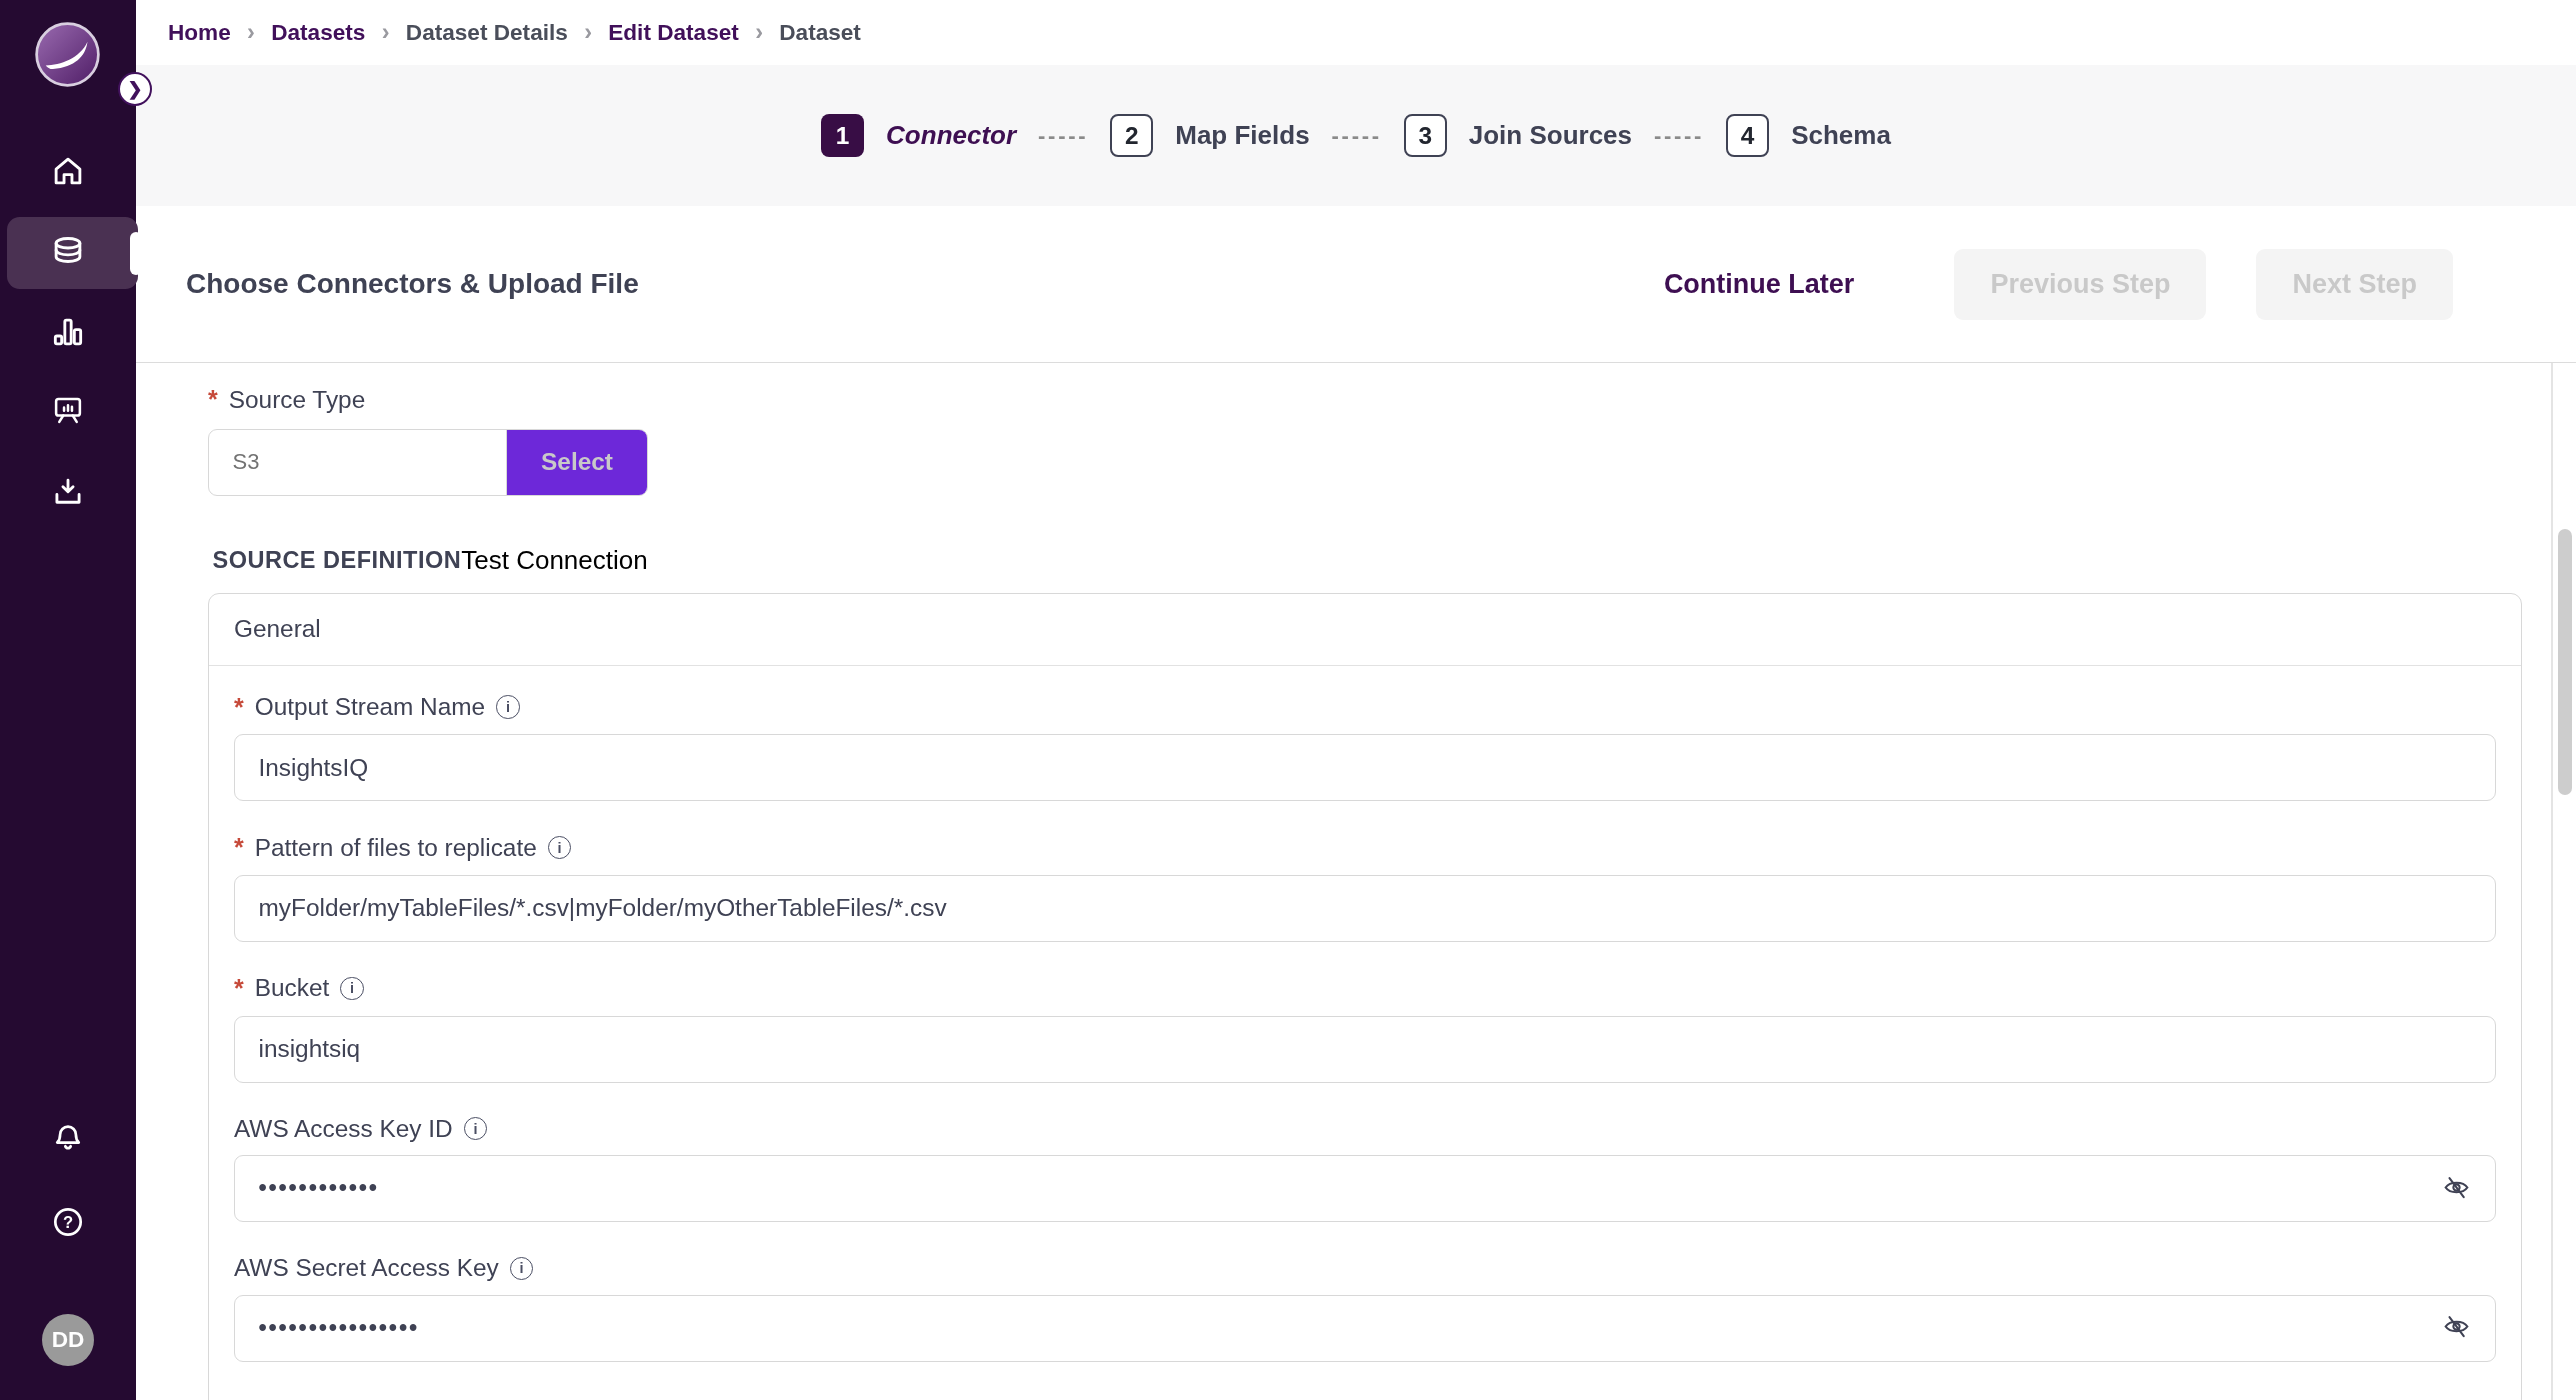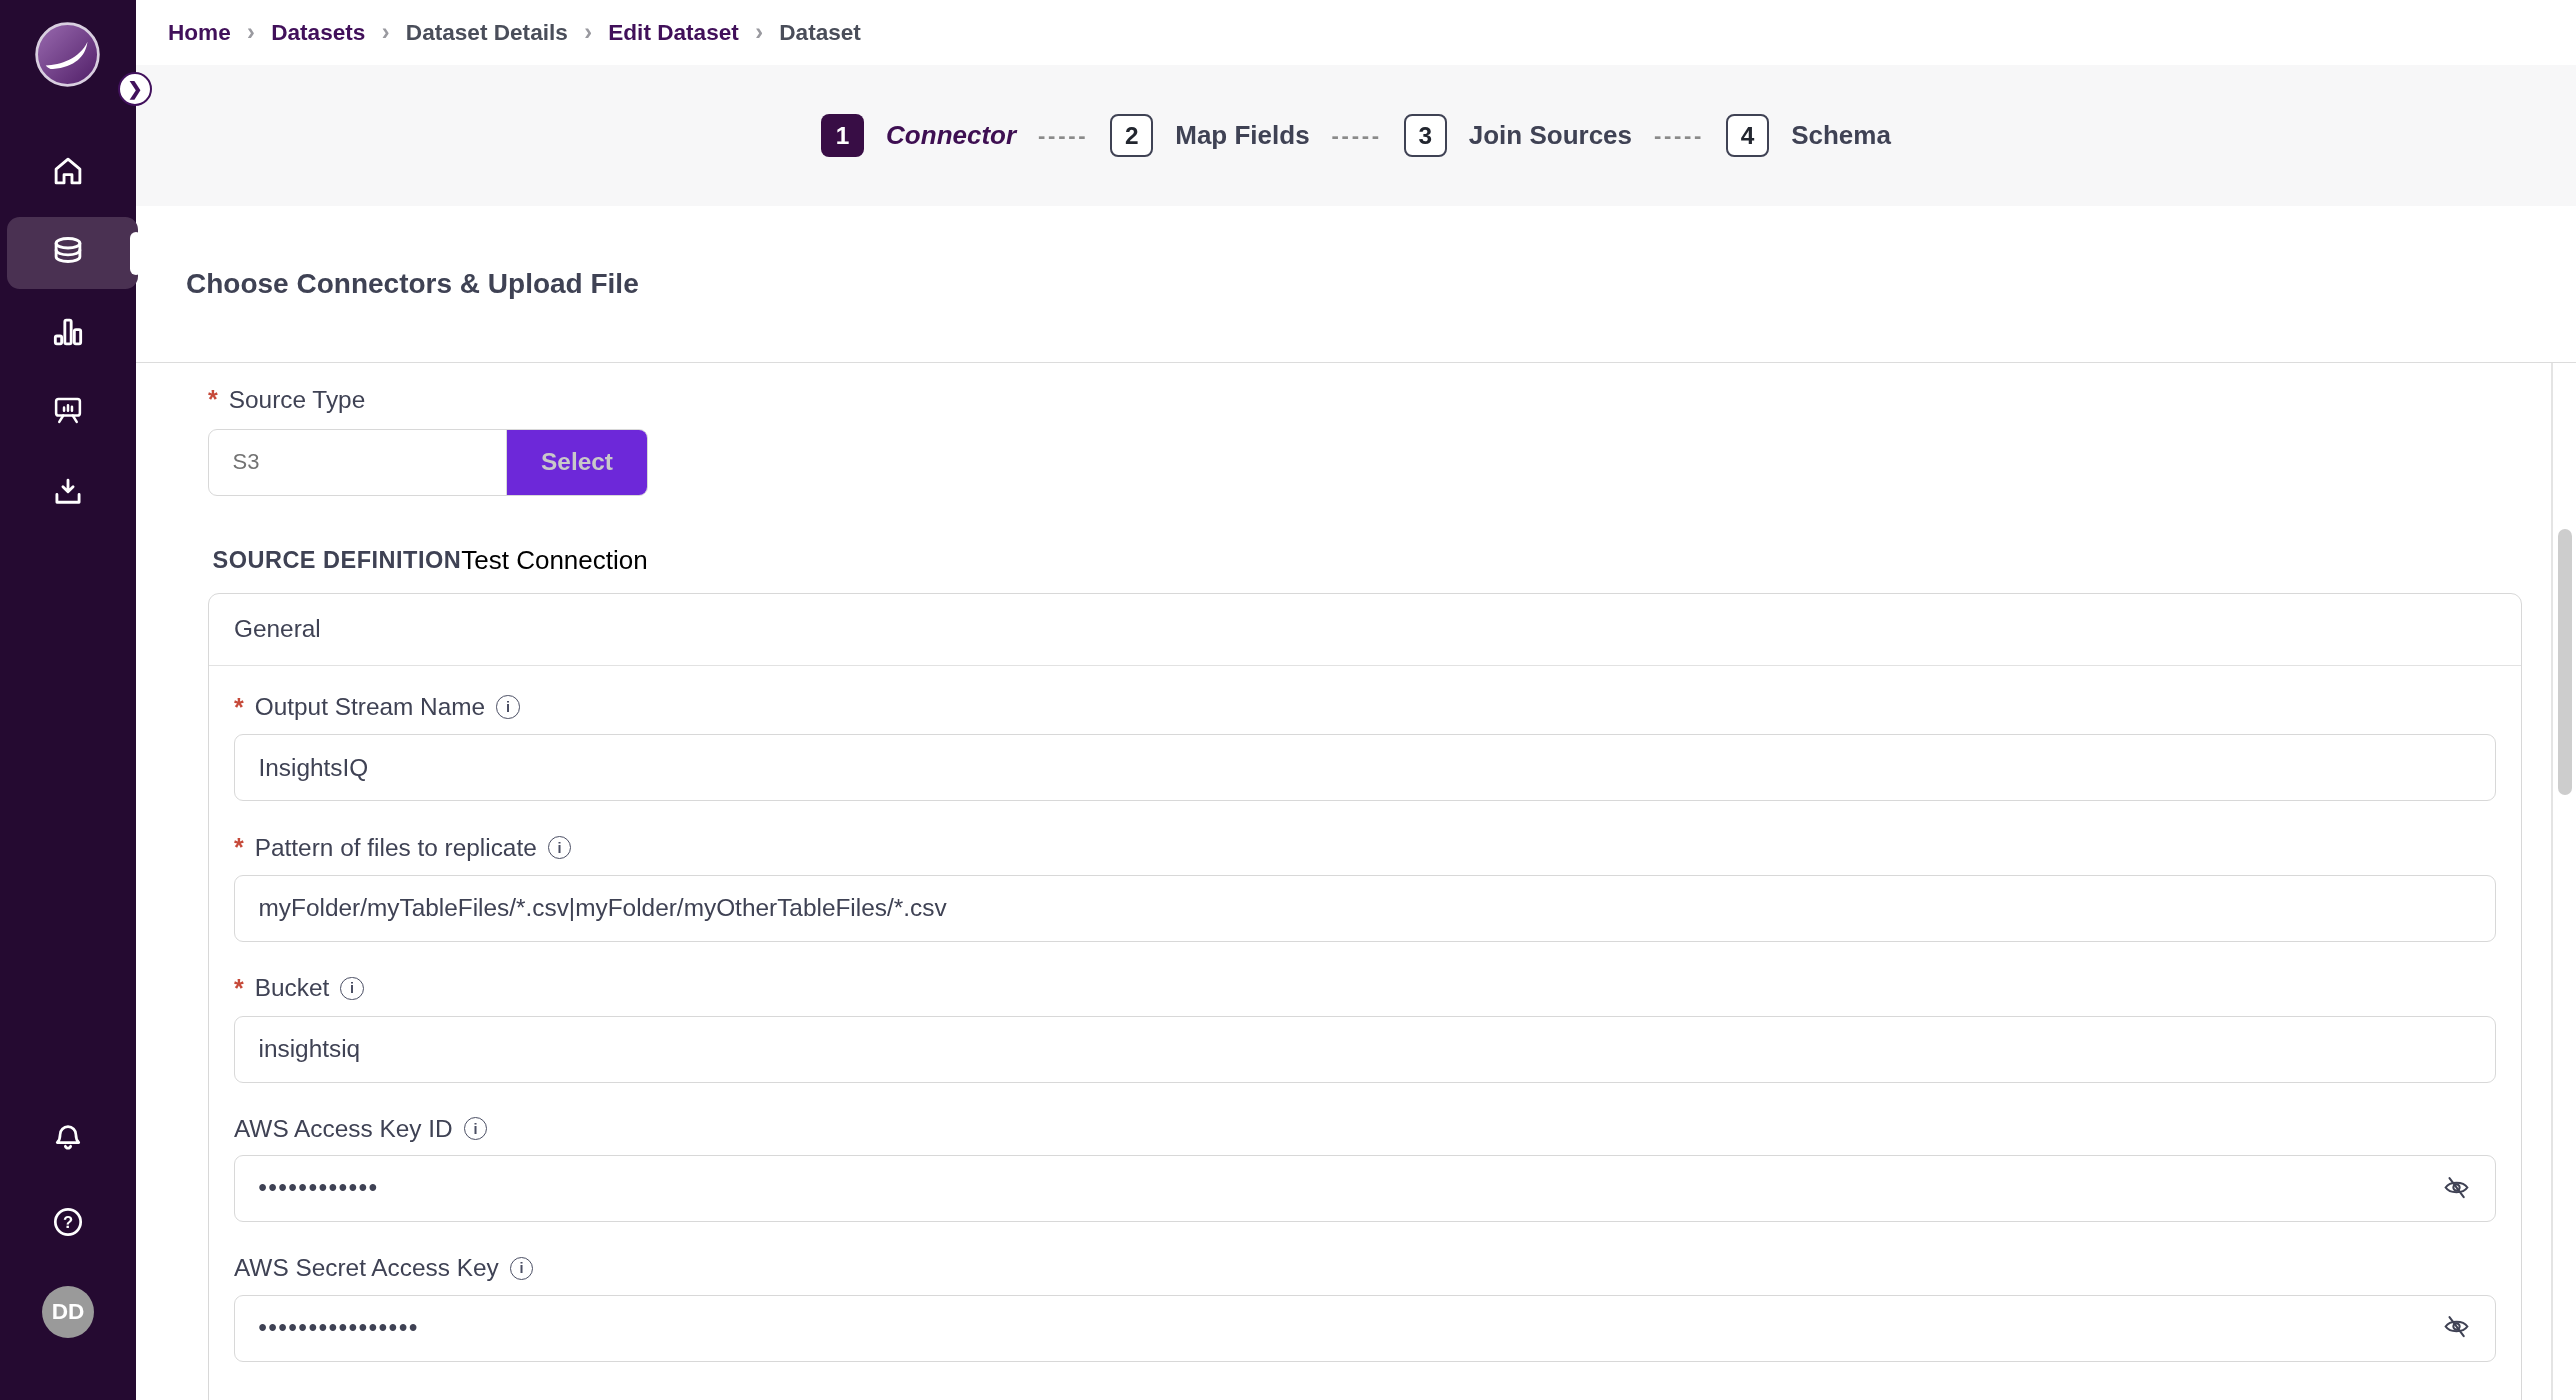--- a/index.html
+++ b/index.html
@@ -15,21 +15,21 @@
     display:flex; align-items:center; justify-content:center; font-size:18px; font-weight:700;
     cursor:pointer; z-index:12; }
   .nav-item { position:absolute; left:0; width:136px; height:72px;
     display:flex; align-items:center; justify-content:center; cursor:pointer; }
   .nav-item svg { width:38px; height:38px; }
   .nav-item.active .active-bg { position:absolute; left:7.2px; right:-1.8px; top:0; bottom:0;
     background:#4a3152; border-radius:12.7px; }
   .nav-item.active .active-pill { position:absolute; right:-6.3px; top:14.5px; width:12.7px; height:43px;
     background:#fff; border-radius:6.3px; }
   .nav-item svg, .nav-item .iconwrap { position:relative; }
-  .avatar { position:absolute; left:42px; top:1286px; width:52px; height:52px; border-radius:50%;
+  .avatar { position:absolute; left:42px; top:1314px; width:52px; height:52px; border-radius:50%;
     background:#9a9a9a; color:#fff; font-weight:700; font-size:22.6px;
     display:flex; align-items:center; justify-content:center; cursor:pointer; }
 
   
   .main { flex:1; display:flex; flex-direction:column; background:#fff; min-width:0;border-radius:29px; }
 
   .crumbbar { height:65px; flex:0 0 65px; display:flex; align-items:center;
     padding-left:32px; gap:16.3px; background:#fff; font-size:22.6px; }
   .crumb { font-weight:700; cursor:pointer; }
   .crumb.link { color:#41105a; }
@@ -232,20 +232,25 @@
 
         <div class="step-box idle">
           <span>4</span>
         </div>
         <span class="step-label">Schema</span>
       </div>
     </div>
 
     <div class="content-header">
       <h1 class="page-title">Choose Connectors &amp; Upload File</h1>
+      <div class="header-btns">
+        <button class="continue-later">Continue Later</button>
+        <button class="ghost-btn">Previous Step</button>
+        <button class="ghost-btn">Next Step</button>
+      </div>
     </div>
 
     <div class="scroll-area">
       <div class="form-col">
 
         <div class="field-label source-label">
           <span class="req">*</span>
           <span>Source Type</span>
         </div>
         <div class="source-group">

